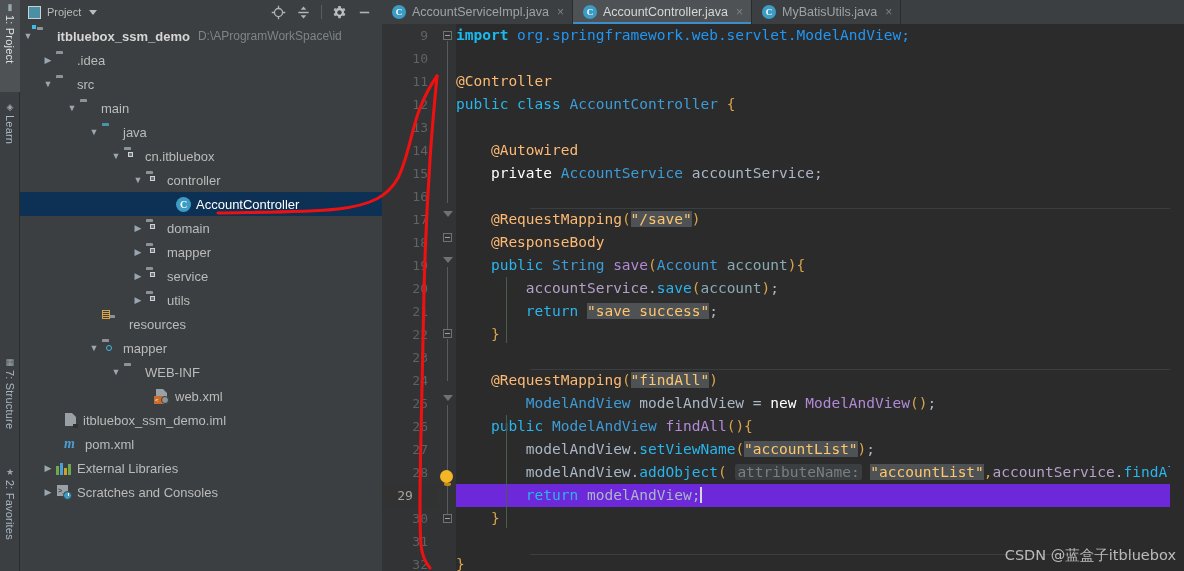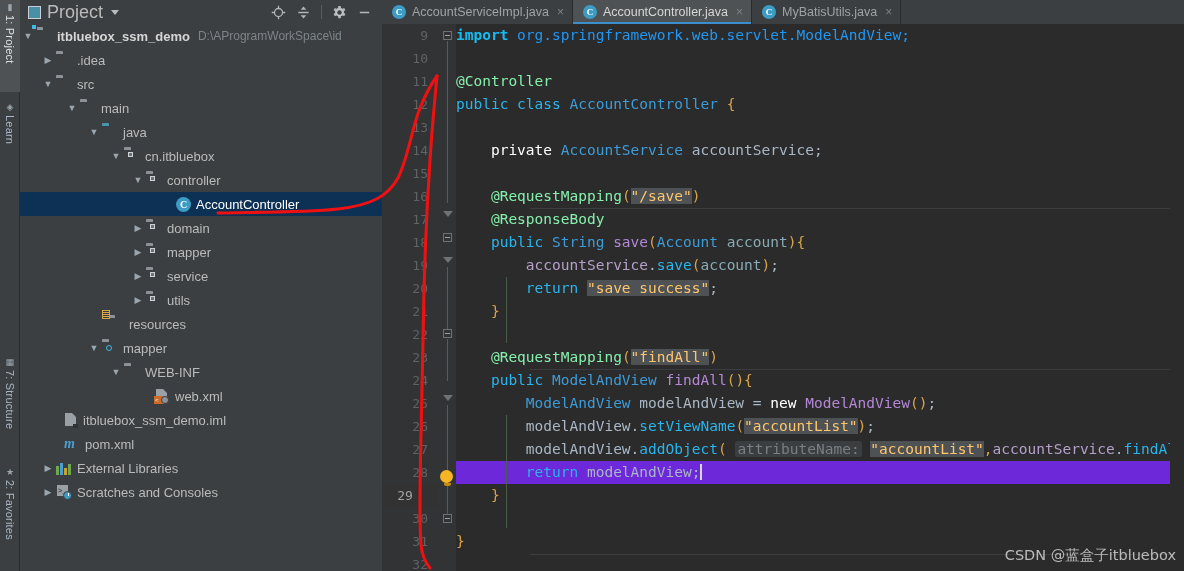--- a/index.html
+++ b/index.html
@@ -30,21 +30,21 @@
   
   .project-panel {
     position: absolute; left: 20px; top: 0; width: 362px; height: 571px;
     background: #3c3f41;
   }
   .panel-header {
     height: 24px; display: flex; align-items: center;
     padding: 0 6px 0 8px; background: #3c3f41; gap: 6px;
   }
   .panel-title {
-    color: #bbbbbb; font-size: 18px; display: flex; align-items: center; gap: 6px;
+    color: #bbbbbb; font-size: 11px; display: flex; align-items: center; gap: 6px;
   }
   .pt-icon {
     width: 13px; height: 13px; background: #4a90a4;
     border: 1px solid #c7d0d4; display: inline-block;
   }
   .caret-dn {
     width: 0; height: 0; border-left: 4px solid transparent;
     border-right: 4px solid transparent; border-top: 5px solid #bbbbbb;
     margin-left: 2px;
   }
@@ -169,21 +169,21 @@
   .gline {
     height: 23px; line-height: 23px; text-align: right; padding-right: 10px;
     font-family: "DejaVu Sans Mono", monospace; font-size: 13px; color: #606366;
   }
   .gline.cur { color: #a4a3a3; background: #323232; text-align: center; }
   .cline.cur { background: #6d28d9; }
 
   
   .kw   { color: #ffffff; }
   .kw2  { color: #2ab5ed; }
-  .ann  { color: #86efac; }
+  .ann  { color: #fdba74; }
   .str  { color: #ffc66d; background: #4e5254; }
   .plain{ color: #a9b7c6; }
   .typ  { color: #3d9cd8; }
   .fn   { color: #b389d8; }
   .fn2  { color: #2ab5ed; }
   .fld  { color: #b5a0c9; }
   .par  { color: #89aab4; }
   .brc  { color: #d8a44a; }
   .hint { color: #7b7f82; background: #3b3e40; border-radius: 2px; padding: 0 2px; font-style: normal; }
   .imp  { color: #2196f3; }
@@ -500,32 +500,33 @@
         <div class="sep-line" style="top:345px;"></div>
         <div class="sep-line" style="top:530px;"></div>
         <div class="indent-guide" style="left:50px; top:253px; height:66px;"></div>
         <div class="indent-guide" style="left:50px; top:391px; height:113px;"></div>
         <div id="codelines">
             <div class="cline"><span class="impkw">import </span><span class="imp">org.springframework.web.servlet.ModelAndView;</span></div>
             <div class="cline">&nbsp;</div>
             <div class="cline"><span class="ann">@Controller</span></div>
             <div class="cline"><span class="kw2">public </span><span class="kw2">class </span><span class="typ">AccountController</span><span class="plain"> </span><span class="brc">{</span></div>
             <div class="cline">&nbsp;</div>
+            <div class="cline"><span class="plain">    </span><span class="ann">@Autowired</span></div>
             <div class="cline"><span class="plain">    </span><span class="kw">private </span><span class="typ">AccountService</span><span class="plain"> accountService;</span></div>
             <div class="cline">&nbsp;</div>
             <div class="cline"><span class="plain">    </span><span class="ann">@RequestMapping</span><span class="brc">(</span><span class="str">"/save"</span><span class="brc">)</span></div>
             <div class="cline"><span class="plain">    </span><span class="ann">@ResponseBody</span></div>
             <div class="cline"><span class="plain">    </span><span class="kw2">public </span><span class="typ">String </span><span class="fn">save</span><span class="brc">(</span><span class="typ">Account</span><span class="plain"> </span><span class="par">account</span><span class="brc">)</span><span class="brc">{</span></div>
             <div class="cline"><span class="plain">        </span><span class="fld">accountService</span><span class="plain">.</span><span class="fn2">save</span><span class="brc">(</span><span class="par">account</span><span class="brc">)</span><span class="plain">;</span></div>
             <div class="cline"><span class="plain">        </span><span class="kw2">return </span><span class="str">"save success"</span><span class="plain">;</span></div>
             <div class="cline"><span class="plain">    </span><span class="brc">}</span></div>
             <div class="cline">&nbsp;</div>
             <div class="cline"><span class="plain">    </span><span class="ann">@RequestMapping</span><span class="brc">(</span><span class="str">"findAll"</span><span class="brc">)</span></div>
+            <div class="cline"><span class="plain">        </span><span class="typ">ModelAndView</span><span class="plain"> modelAndView </span><span class="plain">=</span><span class="plain"> </span><span class="kw">new </span><span class="fn">ModelAndView</span><span class="brc">(</span><span class="brc">)</span><span class="plain">;</span></div>
             <div class="cline"><span class="plain">    </span><span class="kw2">public </span><span class="typ">ModelAndView </span><span class="fn">findAll</span><span class="brc">(</span><span class="brc">)</span><span class="brc">{</span></div>
-            <div class="cline"><span class="plain">        </span><span class="typ">ModelAndView</span><span class="plain"> modelAndView </span><span class="plain">=</span><span class="plain"> </span><span class="kw">new </span><span class="fn">ModelAndView</span><span class="brc">(</span><span class="brc">)</span><span class="plain">;</span></div>
             <div class="cline"><span class="plain">        </span><span class="plain">modelAndView</span><span class="plain">.</span><span class="fn2">setViewName</span><span class="brc">(</span><span class="str">"accountList"</span><span class="brc">)</span><span class="plain">;</span></div>
             <div class="cline"><span class="plain">        </span><span class="plain">modelAndView</span><span class="plain">.</span><span class="fn2">addObject</span><span class="brc">( </span><span class="hint">attributeName:</span><span class="plain"> </span><span class="str">"accountList"</span><span class="brc">,</span><span class="fld">accountService</span><span class="plain">.</span><span class="fn2">findAll</span></div>
             <div class="cline cur"><span class="plain">        </span><span class="kw2">return </span><span class="plain">modelAndView;</span><span class="caret"></span></div>
             <div class="cline"><span class="plain">    </span><span class="brc">}</span></div>
             <div class="cline">&nbsp;</div>
             <div class="cline"><span class="brc">}</span></div>
           </div>
       </div>
     </div>
 

